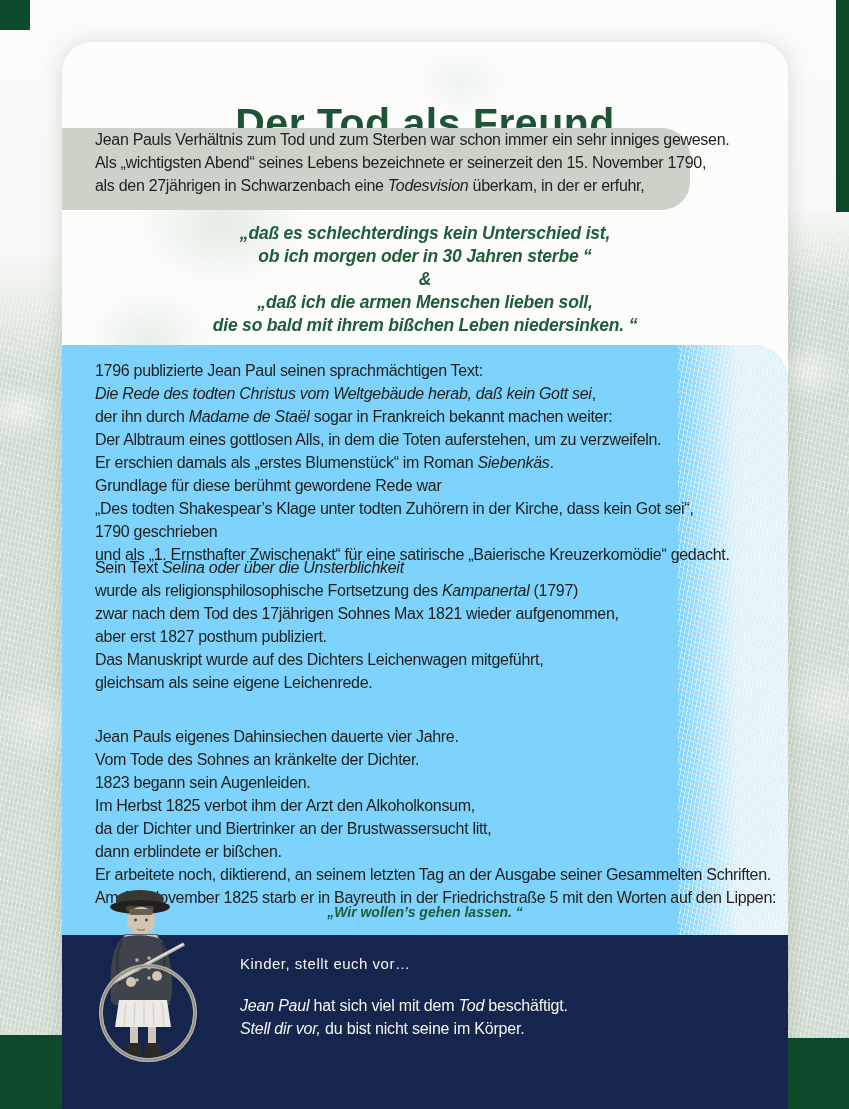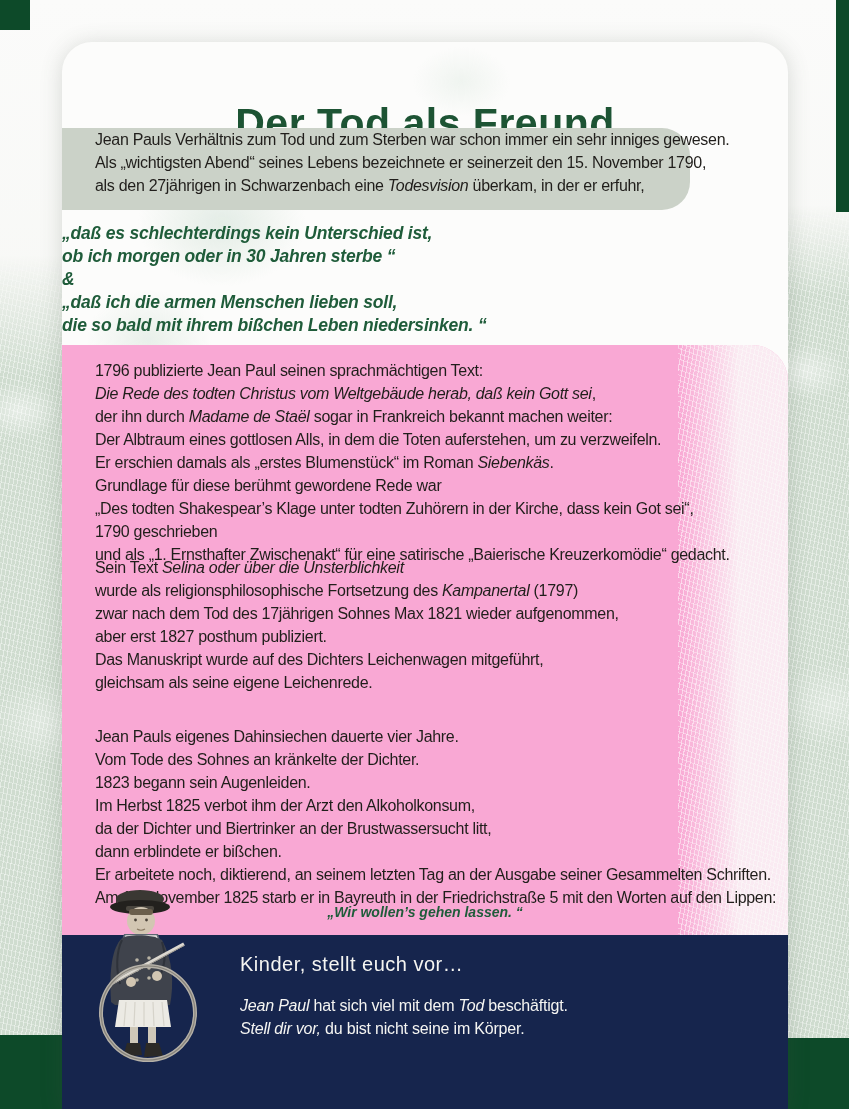--- a/index.html
+++ b/index.html
@@ -48,27 +48,27 @@
     font-size:41px;line-height:44px;color:#1d5434;letter-spacing:.5px;
   }
   .intro-block{
     position:absolute;left:0;top:86px;width:628px;height:82px;
     background:#cbd2c8;border-radius:0 28px 28px 0;
     display:flex;flex-direction:column;
     padding-left:33px;box-sizing:border-box;
   }
   .bodyline{font-size:16px;line-height:23px;letter-spacing:-0.3px;white-space:nowrap;}
   .quote-green{
-    position:absolute;left:0;top:180px;width:100%;
+    position:absolute;left:0;top:180px;width:100%;text-align:center;
     color:#1f5c3a;font-size:17.5px;line-height:23px;font-weight:bold;font-style:italic;
     letter-spacing:-0.2px;
   }
   .main-block{
     position:absolute;left:0;top:303px;width:726px;height:690px;
-    background:#f9a8d4;border-radius:0 36px 0 0;
+    background:#7dd3fc;border-radius:0 36px 0 0;
   }
   .main-etch-strip{
     position:absolute;right:0;top:0;width:110px;height:100%;border-radius:0 36px 0 0;
     background-image:
       linear-gradient(90deg, rgba(250,251,249,0), rgba(250,251,249,.8) 55%),
       repeating-linear-gradient(100deg, rgba(255,255,255,.5) 0 1px, transparent 1px 4px),
       repeating-linear-gradient(20deg, rgba(255,255,255,.35) 0 1px, transparent 1px 5px);
   }
   .para{position:absolute;left:33px;}
   .para-1{top:14px;}
@@ -76,21 +76,21 @@
   .para-3{top:380px;}
   .last-words{
     position:absolute;left:0;top:556px;width:100%;text-align:center;
     color:#1f5c3a;font-size:14px;line-height:23px;font-weight:bold;font-style:italic;
   }
   .kinder-band{
     position:absolute;left:0;top:893px;width:726px;height:174px;
     background:#16254d;color:#f5f5f2;
   }
   .kinder-heading{
-    position:absolute;left:178px;top:15px;font-size:20px;line-height:28px;letter-spacing:.5px;
+    position:absolute;left:178px;top:15px;font-size:15px;line-height:28px;letter-spacing:.5px;
   }
   .kinder-lines{position:absolute;left:178px;top:60px;}
   .kinder-line{font-size:16px;line-height:22.5px;letter-spacing:-0.2px;white-space:nowrap;}
   
   .child-photo{position:absolute;left:96px;top:886px;width:120px;height:184px;z-index:5;}
   i{font-style:italic;}
 </style>
 </head>
 <body>
 

